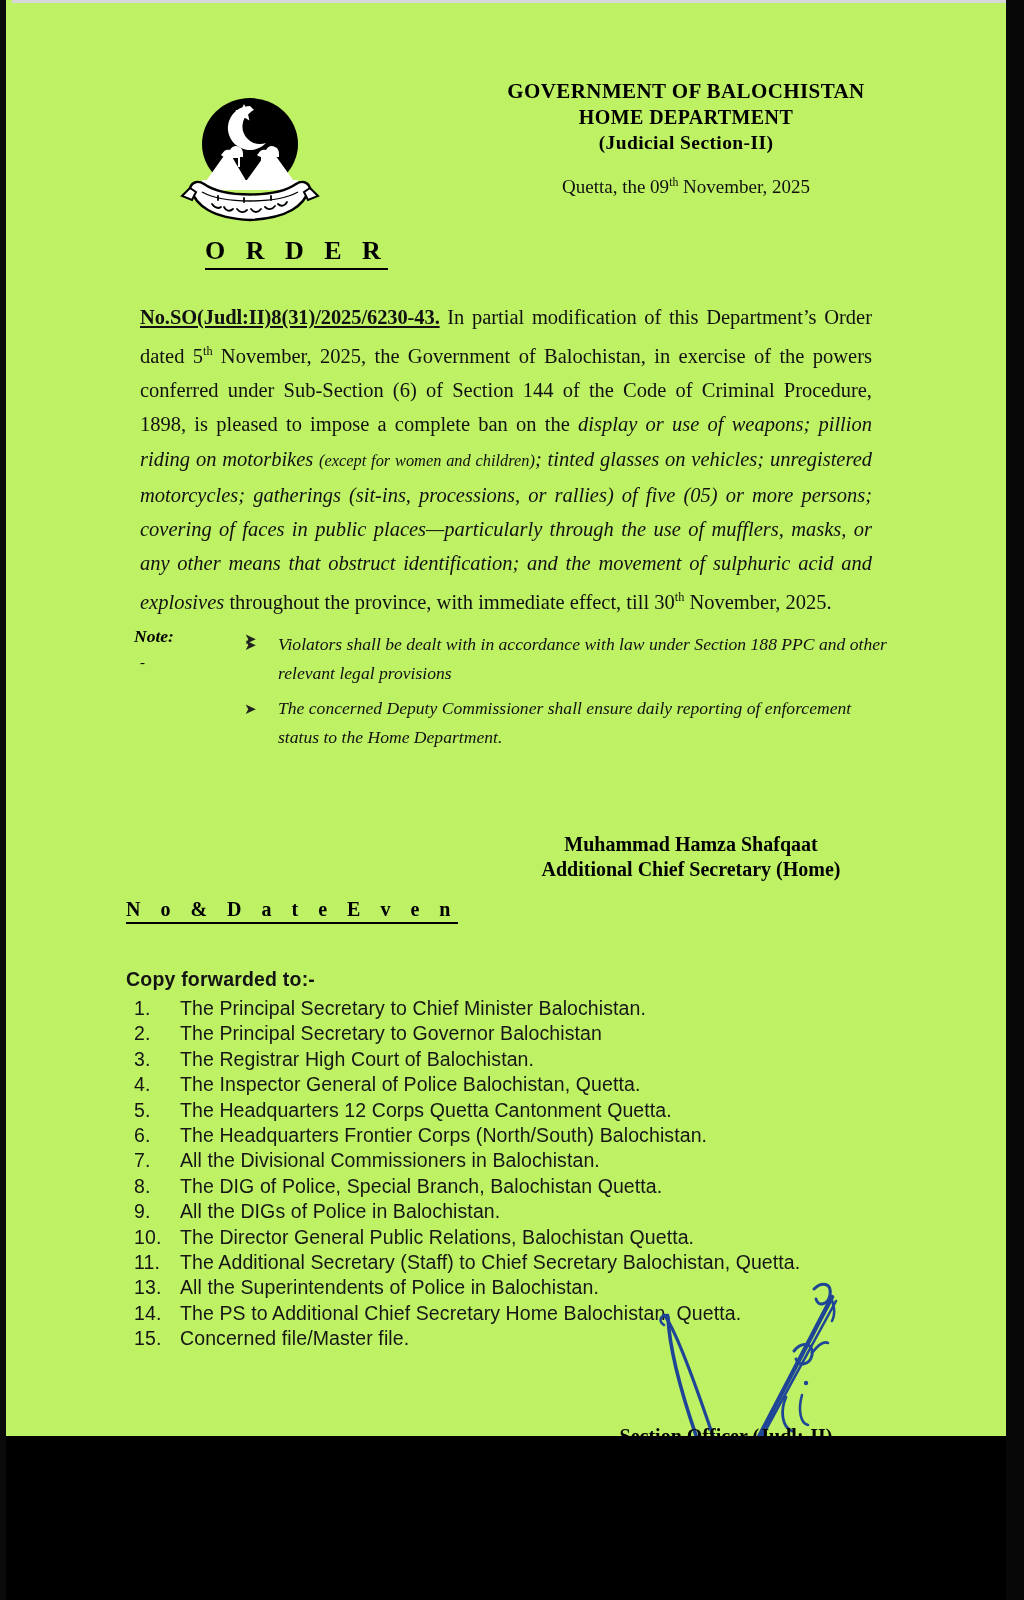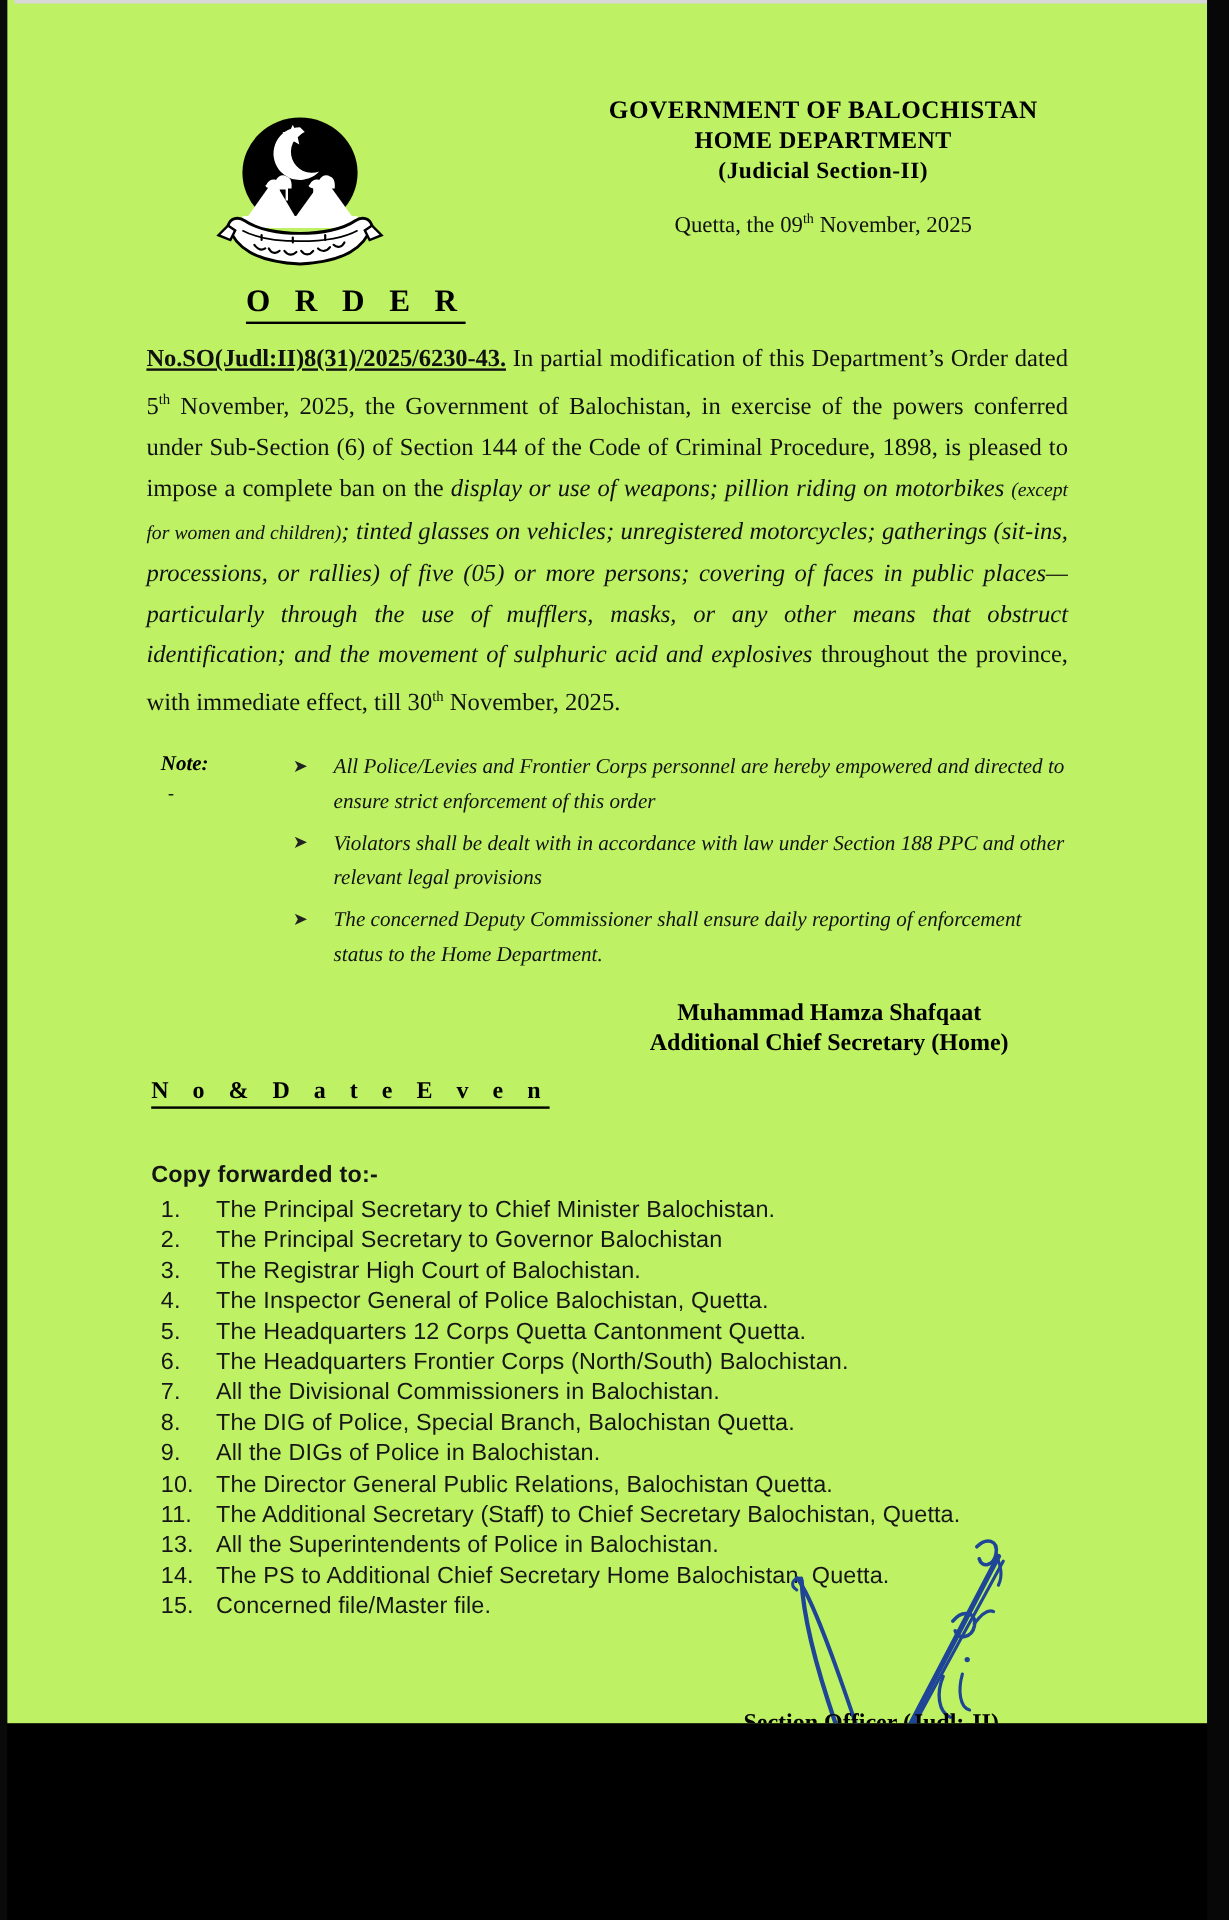--- a/index.html
+++ b/index.html
@@ -107,21 +107,21 @@
     top: 282px;
     width: 768px;
   }
   .para {
     font-family: "Liberation Serif", serif;
     font-size: 20.5px;
     line-height: 34.2px;
     color: #111;
     text-align: justify;
     text-justify: inter-word;
-    margin: 0;
+    margin: 18px;
   }
   .para sup { font-size: 0.60em; vertical-align: super; }
   .ref-no {
     font-weight: bold;
     text-decoration: underline;
     text-underline-offset: 2px;
     letter-spacing: -0.1px;
   }
   .ital {
     font-style: italic;
@@ -343,21 +343,20 @@
   <div class="body-block">
     <p class="para"><span class="ref-no">No.SO(Judl:II)8(31)/2025/6230-43.</span><span>   In partial modification of this Department’s Order dated 5</span><sup>th</sup><span> November, 2025, the Government of Balochistan, in exercise of the powers conferred under Sub-Section (6) of Section 144 of the Code of Criminal Procedure, 1898, is pleased to impose a complete ban on the </span><span class="ital">display or use of weapons; pillion riding on motorbikes </span><span class="ital-small">(except for women and children)</span><span class="ital">; tinted glasses on vehicles; unregistered motorcycles; gatherings (sit-ins, processions, or rallies) of five (05) or more persons; covering of faces in public places—particularly through the use of mufflers, masks, or any other means that obstruct identification; and the movement of sulphuric acid and explosives </span><span>throughout the province, with immediate effect, till 30</span><sup>th</sup><span> November, 2025.</span></p>
   </div>
 
   <div class="note-block">
     <div class="note-label">Note:</div>
     <div class="note-dot">-</div>
     <div class="note-list">
       <div class="note-item">
         <span class="note-arrow">➤</span>
-        <span>All Police/Levies and Frontier Corps personnel are hereby empowered and directed to ensure strict enforcement of this order</span>
       </div>
       <div class="note-item">
         <span class="note-arrow">➤</span>
         <span>Violators shall be dealt with in accordance with law under Section 188 PPC and other relevant legal provisions</span>
       </div>
       <div class="note-item">
         <span class="note-arrow">➤</span>
         <span>The concerned Deputy Commissioner shall ensure daily reporting of enforcement status to the Home Department.</span>
       </div>
     </div>

